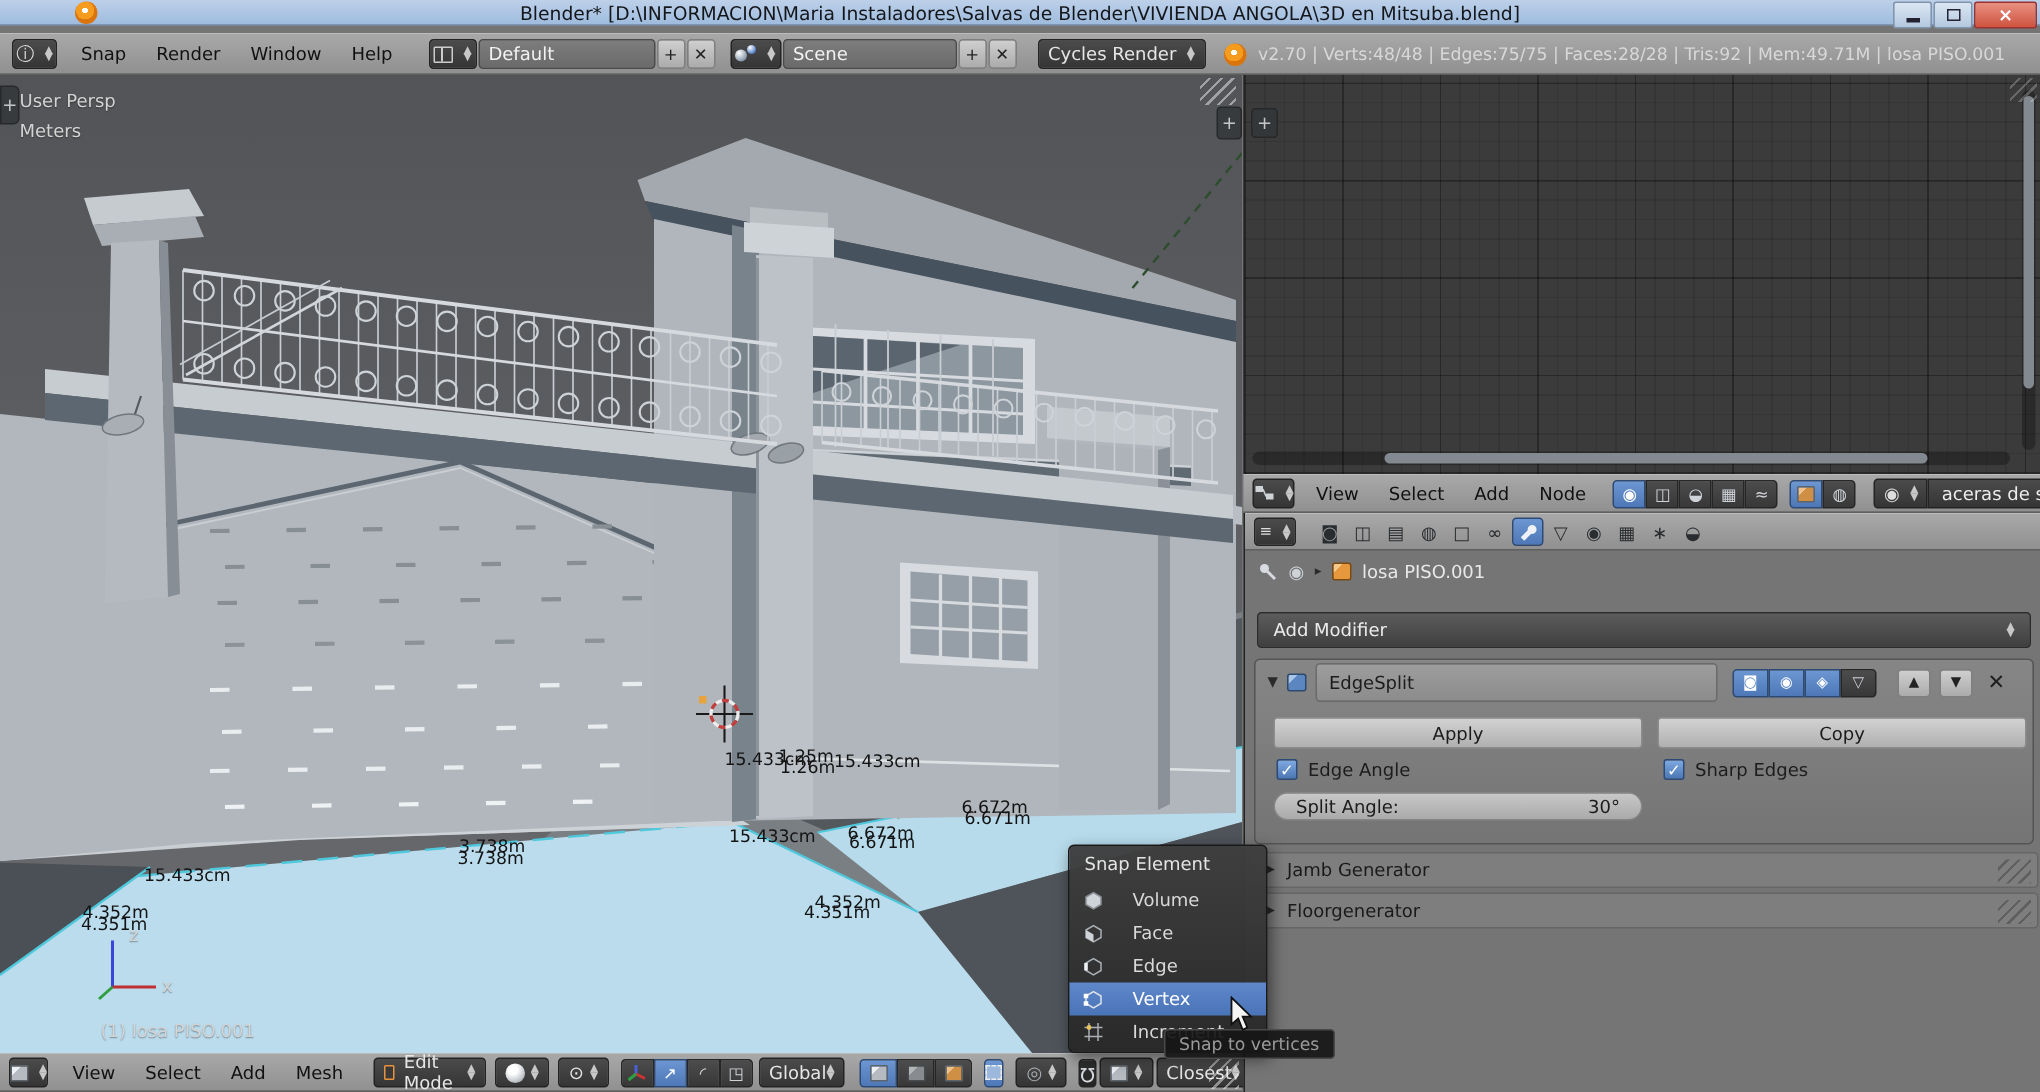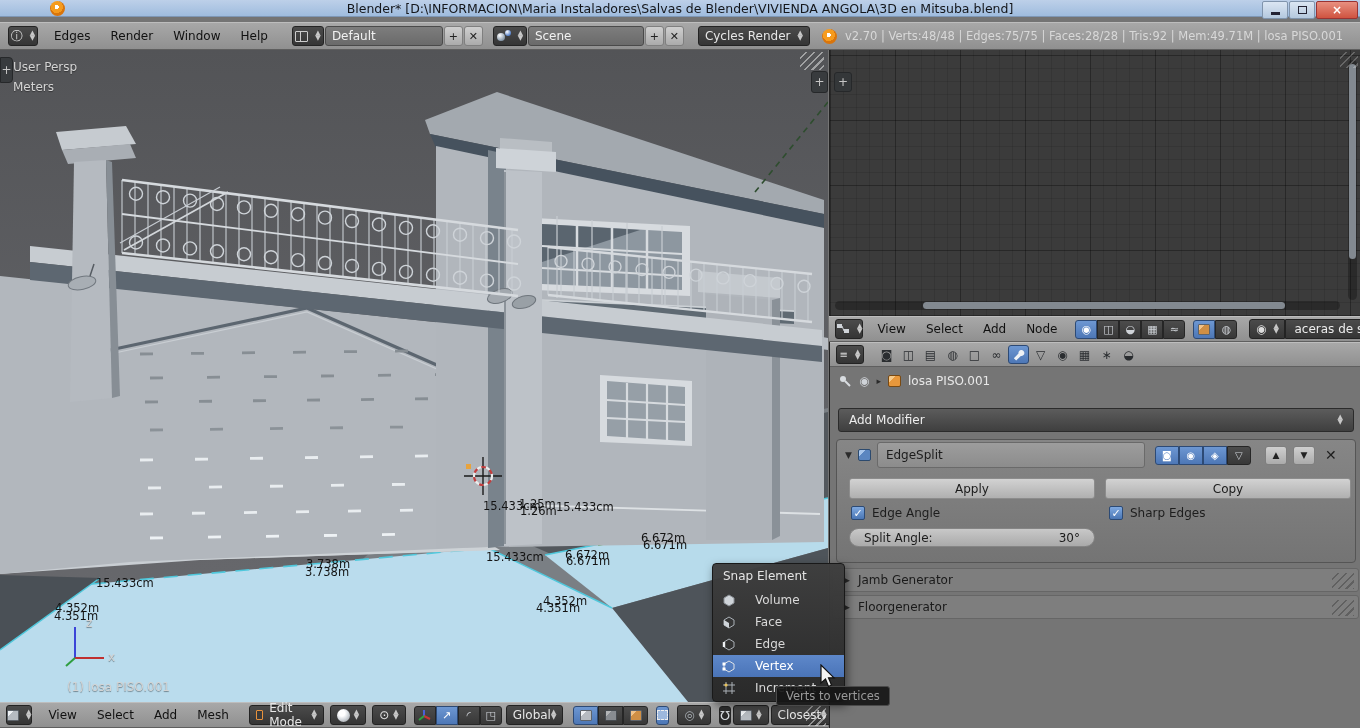--- a/index.html
+++ b/index.html
@@ -172,21 +172,21 @@
 
   <div id="infobar" class="hdr">
     <div class="btn-dark editor">
       <span>ⓘ</span>
         <span class="spin">
           <i>▲</i>
           <i>▼</i>
         </span>
     </div>
     <div id="info-menus">
-      <span class="menu-word">Edges</span>
+      <span class="menu-word">Snap</span>
       <span class="menu-word">Render</span>
       <span class="menu-word">Window</span>
       <span class="menu-word">Help</span>
     </div>
     <div class="widget" style="margin-left:14px;">
       <div class="btn-dark" style="width:32px;height:20px;">
         <span class="layout-glyph"></span>
           <span class="spin">
             <i>▲</i>
             <i>▼</i>
@@ -813,18 +813,18 @@
           <line x1="4" y1="1" x2="4" y2="13" stroke="#aab0b6"></line>
           <line x1="10" y1="1" x2="10" y2="13" stroke="#aab0b6"></line>
           <line x1="1" y1="4" x2="13" y2="4" stroke="#aab0b6"></line>
           <line x1="1" y1="10" x2="13" y2="10" stroke="#aab0b6"></line>
           <circle cx="4" cy="4" r="1.6" fill="#e8c25a"></circle>
         </svg>
       <span>Increment</span>
     </div>
   </div>
 
-  <div id="tooltip">Verts to vertices</div>
+  <div id="tooltip">Snap to vertices</div>
 
   <svg id="cursor" width="18" height="25">
     <path d="M1,1 L1,19 L5.5,15 L8.5,22.5 L11.5,21 L8.5,13.8 L14,13.8 Z" fill="#f4f4f4" stroke="#111" stroke-width="1.2"></path>
   </svg>
 </div>
 
 </body></html>

